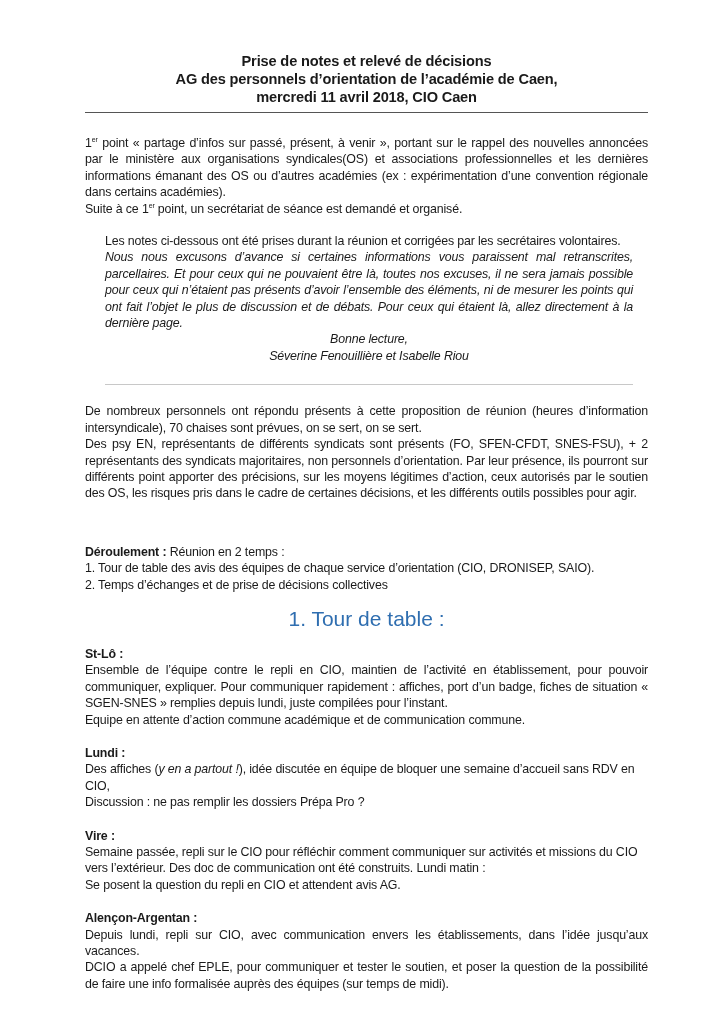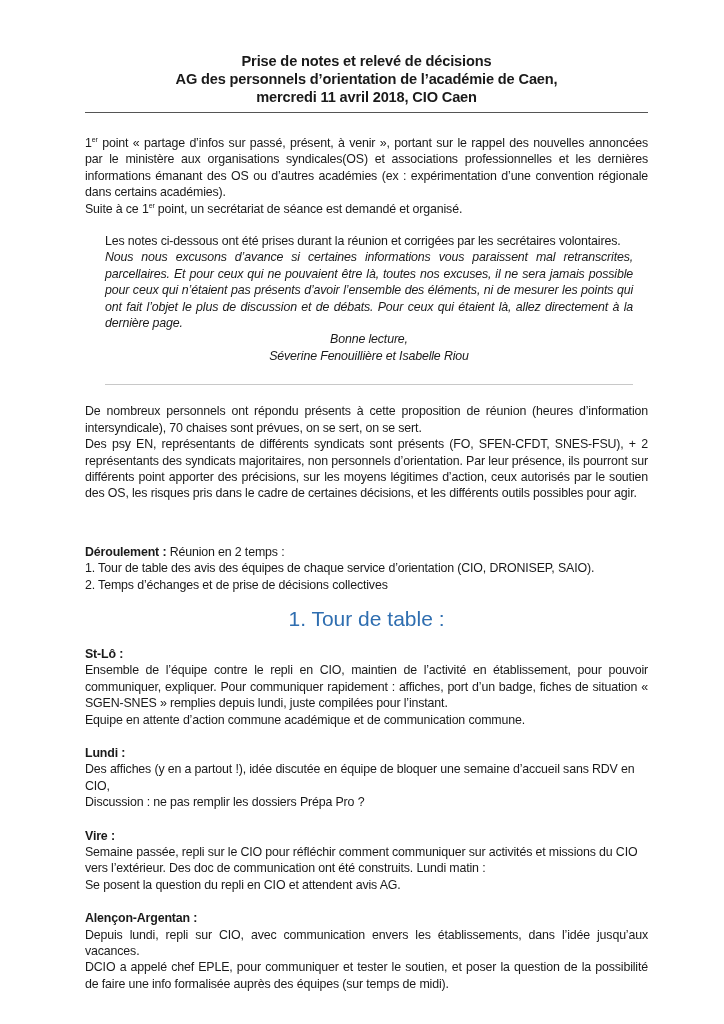--- a/index.html
+++ b/index.html
@@ -42,21 +42,21 @@
       padding-bottom: 20px;
       border-bottom: 1px solid #c8c8c8;
     }
     .notice .it { font-style: italic; }
     .sign { text-align: center; font-style: italic; }
 
     .spacer-1 { height: 18px; }
     .spacer-2 { height: 42px; }
     .bold { font-weight: bold; margin-top: 9px; }
     .bi { font-weight: bold; font-style: italic; }
-    .i { }
+    .i { font-style: italic; }
 
     .section-heading {
       text-align: center;
       color: #2f6eb0;
       font-size: 21px;
       line-height: 22px;
       margin: 15px 0 16px 0;
       letter-spacing: 0;
     }
     .block { margin-bottom: 17px; }

